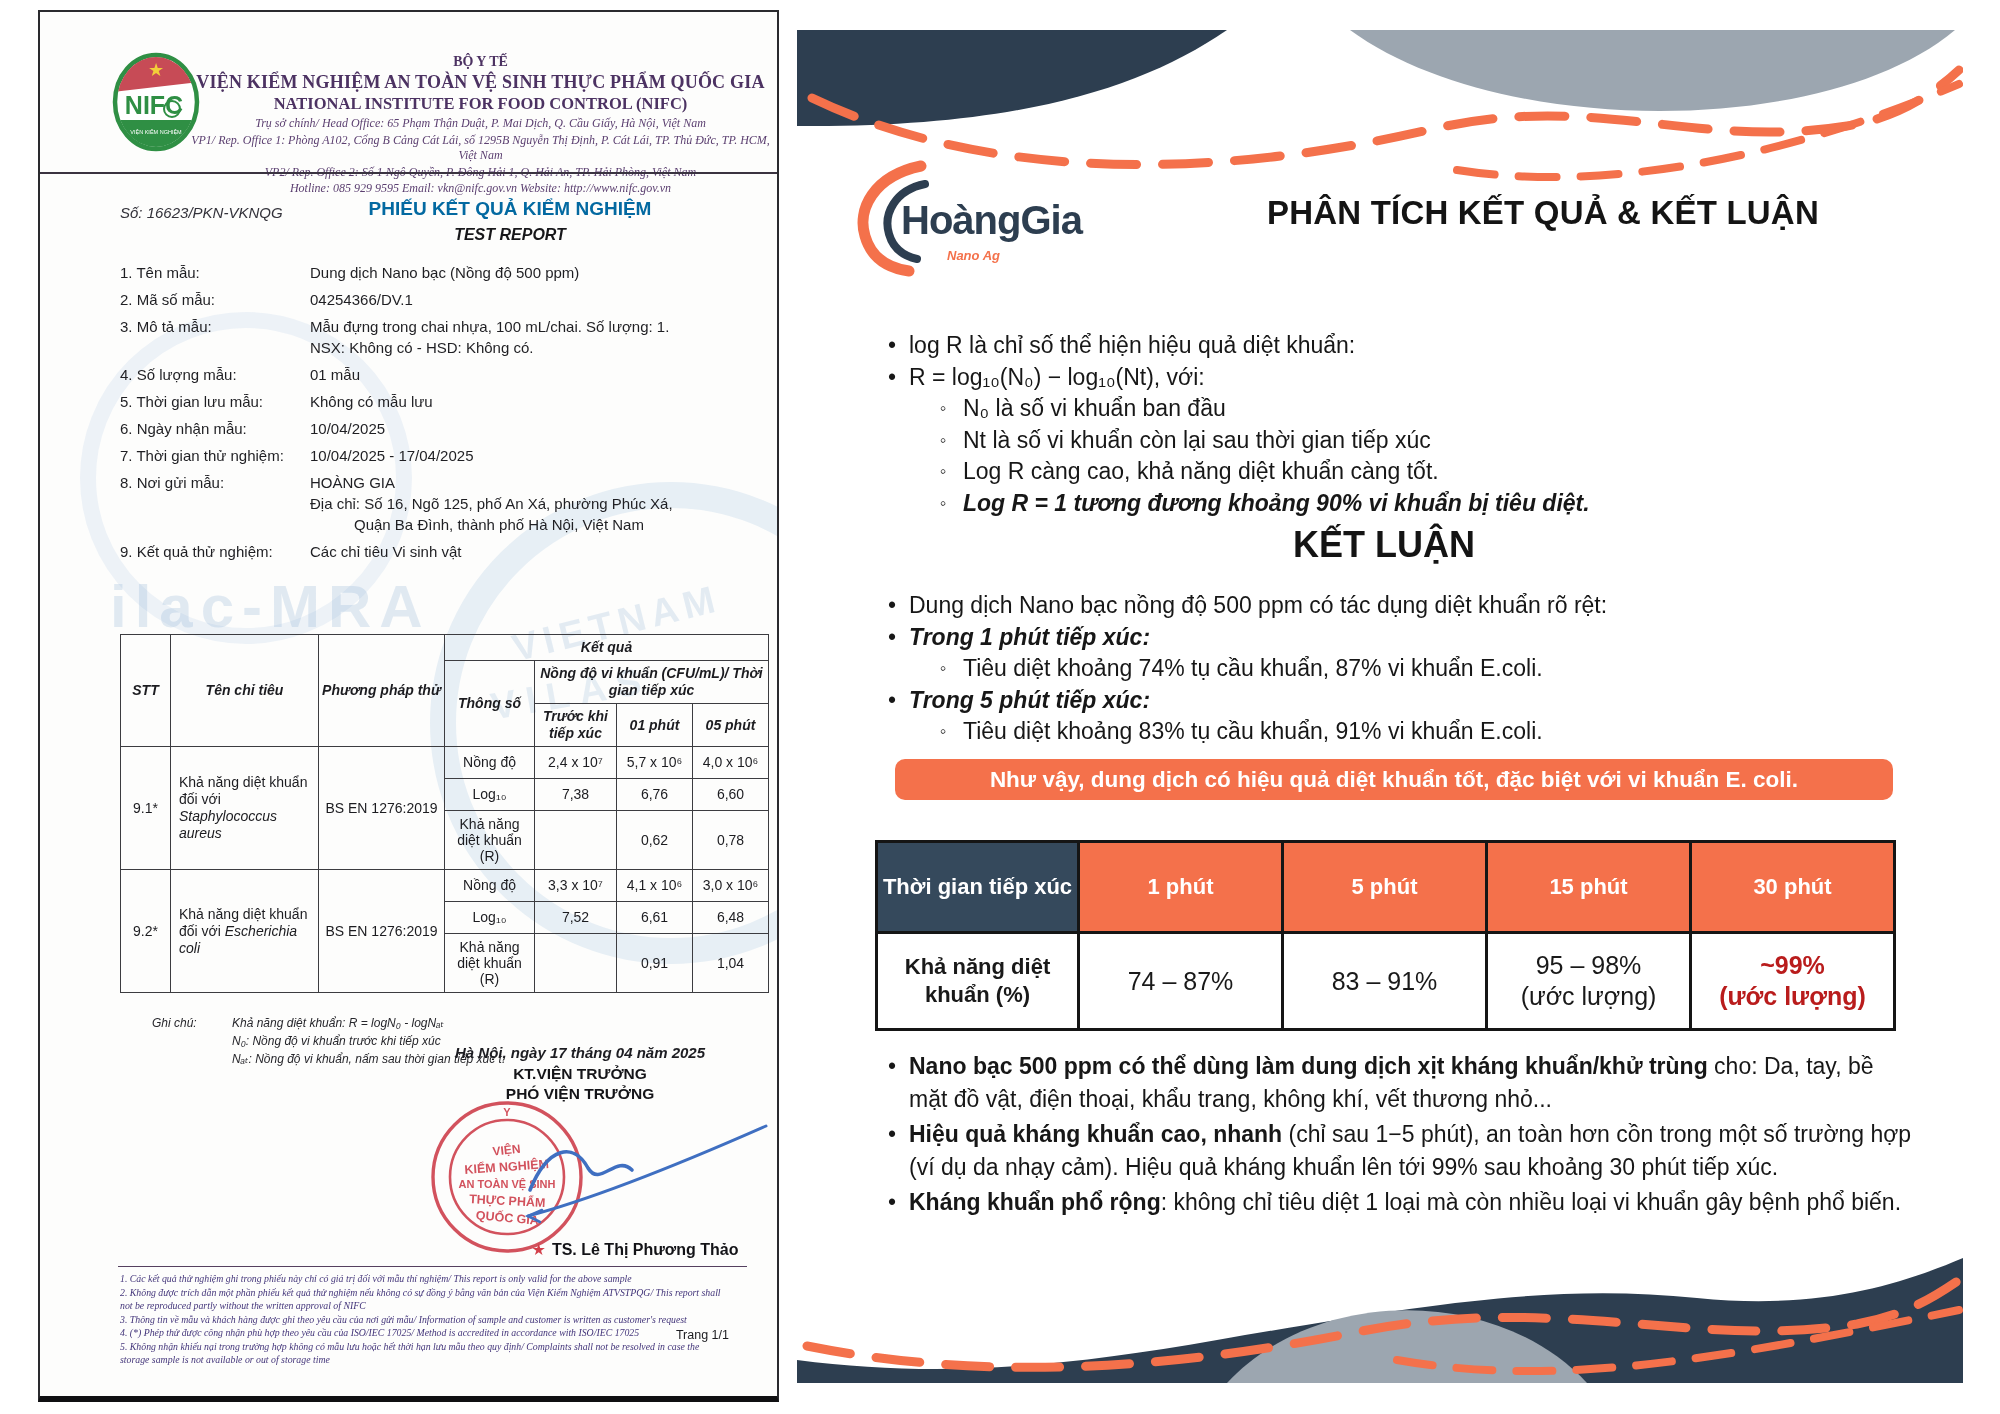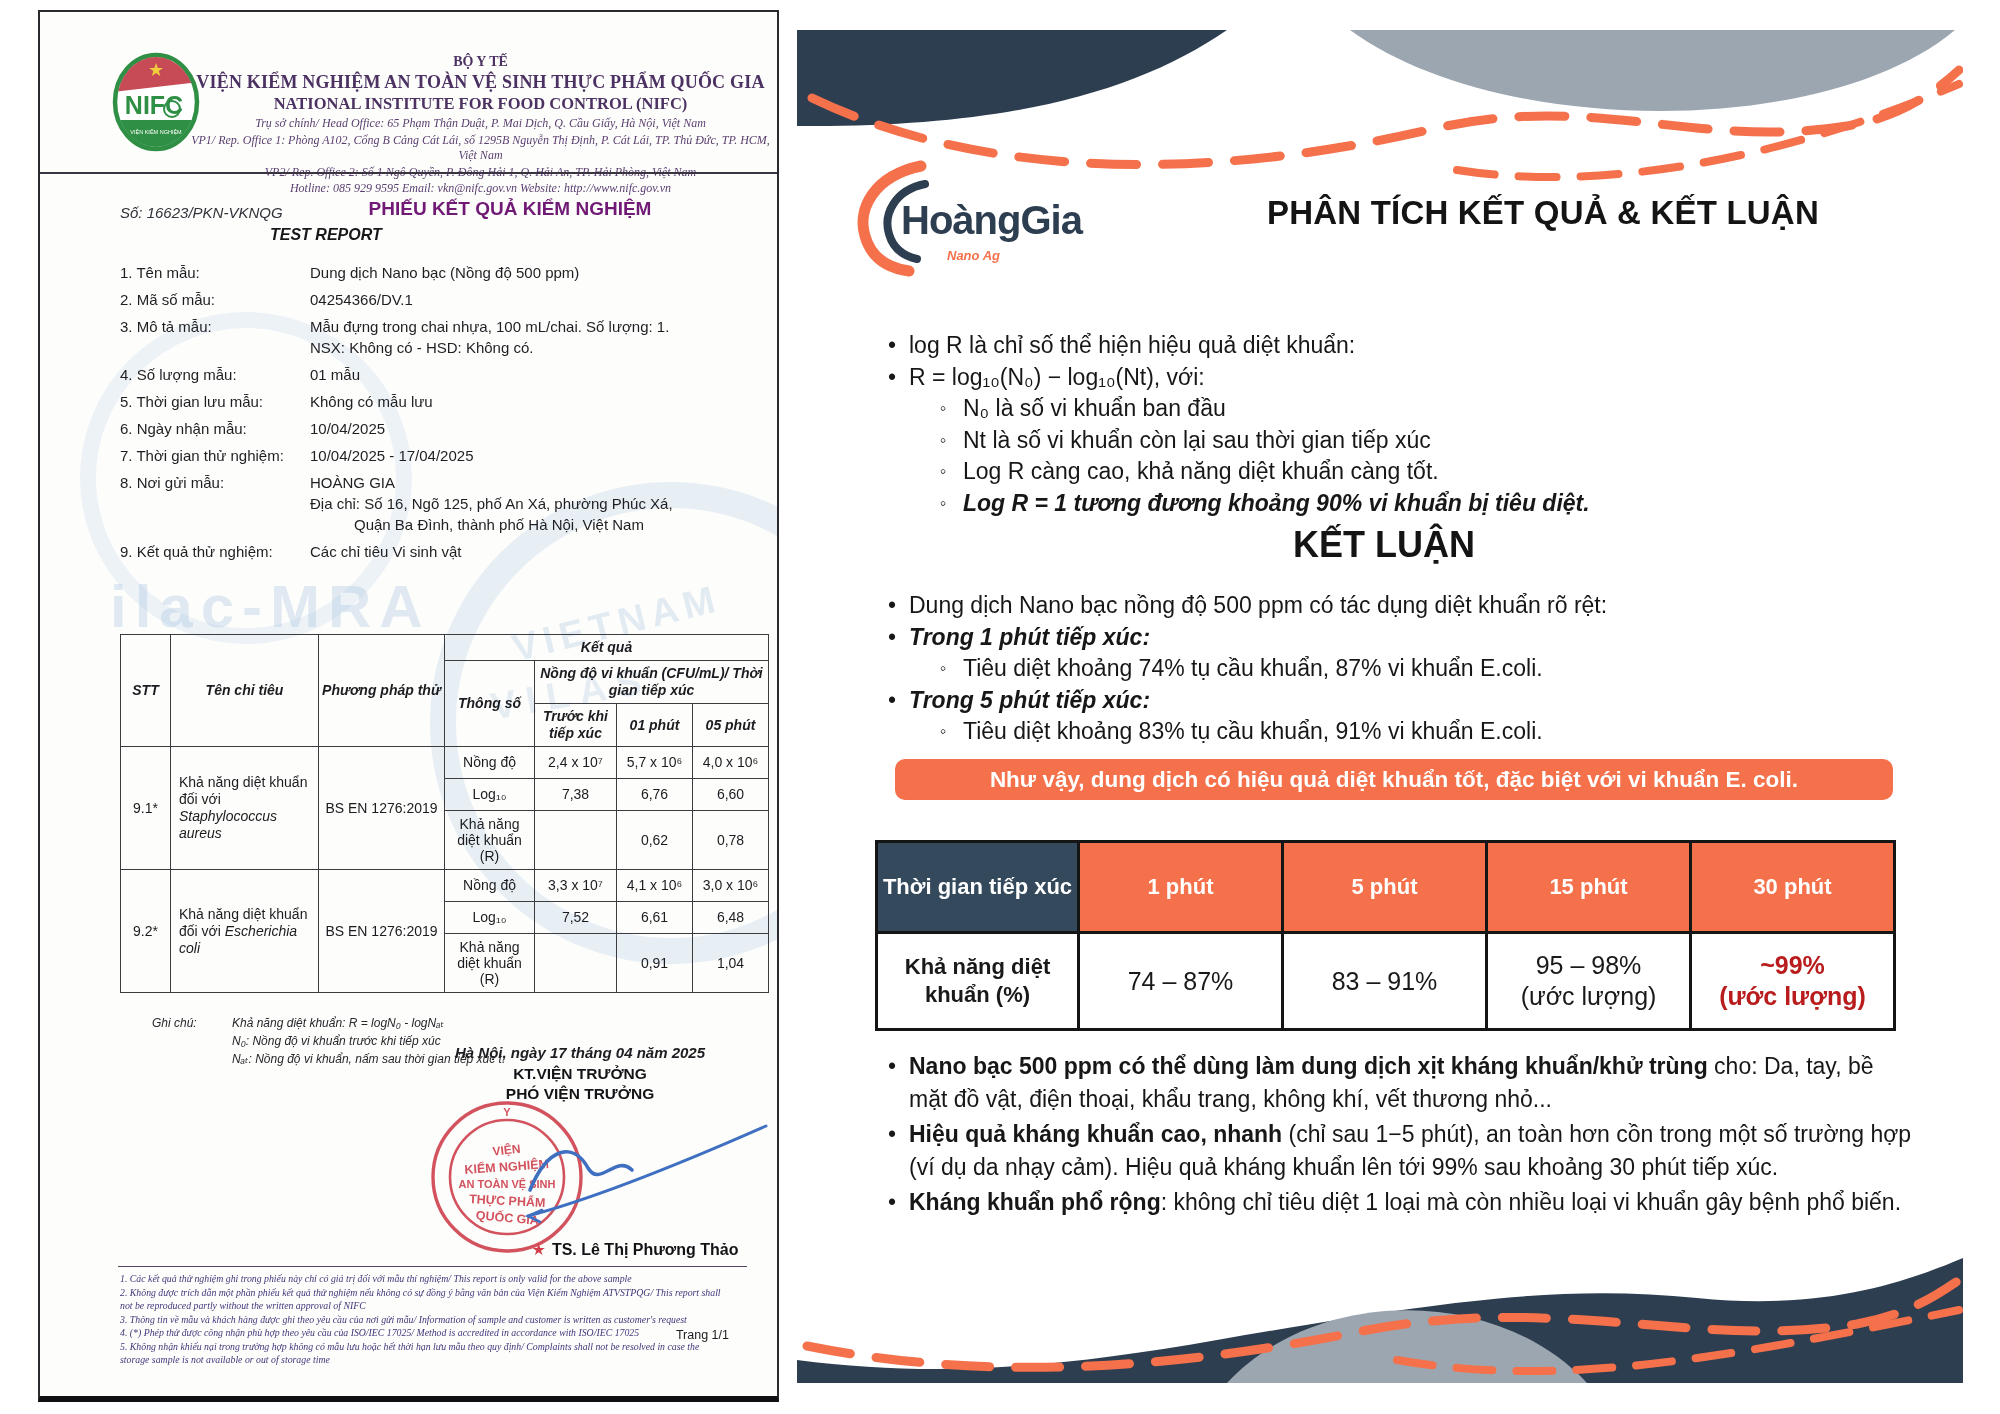--- a/index.html
+++ b/index.html
@@ -12,22 +12,22 @@
   .nifc-logo{position:absolute;left:72px;top:40px;width:88px;height:100px;}
   .lheader{position:absolute;left:150px;right:6px;top:42px;text-align:center;
            font-family:"Liberation Serif","DejaVu Serif",serif;color:#4c3262;}
   .lh-min{font-size:14px;font-weight:bold;}
   .lh-vi{font-size:18px;font-weight:bold;letter-spacing:.2px;margin-top:2px;}
   .lh-en{font-size:16.5px;font-weight:bold;margin-top:1px;}
   .lh-ad{font-size:12px;font-style:italic;margin-top:2px;color:#5b3f70;}
   .lh-ct{font-size:12px;font-style:italic;margin-top:1px;color:#5b3f70;}
   .lhr{position:absolute;left:0;right:0;top:160px;border-top:2.5px solid #3a3340;}
   .ldocno{position:absolute;left:80px;top:192px;font-size:15px;font-style:italic;color:#33323a;}
-  .ltitle{position:absolute;left:230px;top:186px;width:480px;text-align:center;font-size:19px;font-weight:bold;color:#701a75;}
-  .lsub{position:absolute;left:230px;top:214px;width:480px;text-align:left;font-size:16px;font-weight:bold;font-style:italic;color:#17171a;}
+  .ltitle{position:absolute;left:230px;top:186px;width:480px;text-align:center;font-size:19px;font-weight:bold;color:#0369a1;}
+  .lsub{position:absolute;left:230px;top:214px;width:480px;text-align:center;font-size:16px;font-weight:bold;font-style:italic;color:#17171a;}
 
   .lfields{position:absolute;left:80px;right:34px;top:250px;font-size:15px;line-height:21px;}
   .lfrow{display:flex;margin-bottom:6px;min-height:21px;}
   .lflabel{width:190px;flex:none;}
   .lfvalue{flex:1;}
   .lfvalue .ind{padding-left:44px;}
 
   .wm{position:absolute;pointer-events:none;color:#7ea6cf;}
   .wm-ring1{left:390px;top:470px;width:430px;height:430px;border:26px solid rgba(120,165,210,.16);border-radius:50%;}
   .wm-ring2{left:40px;top:300px;width:300px;height:300px;border:16px solid rgba(120,165,210,.12);border-radius:50%;}

